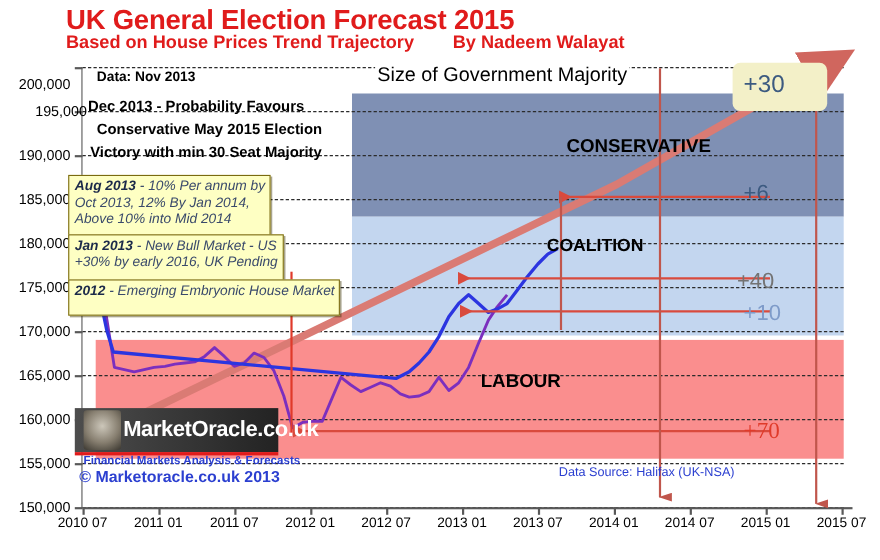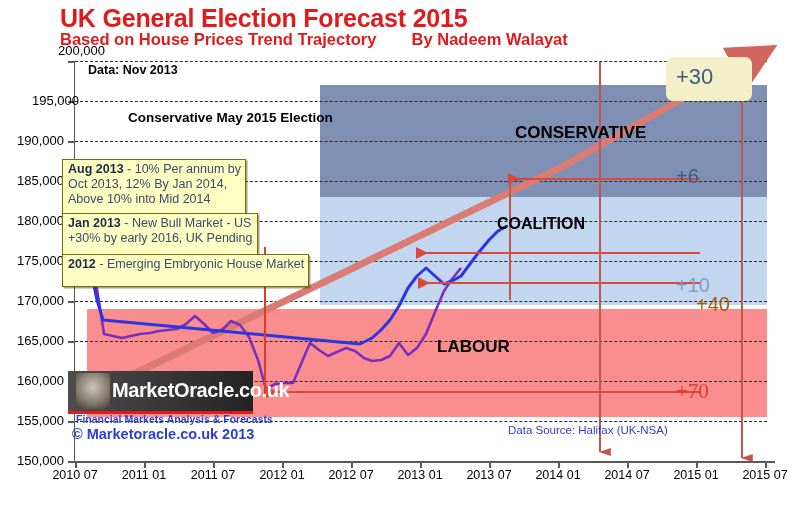--- a/index.html
+++ b/index.html
@@ -31,42 +31,42 @@
   
   .bandlab{position:absolute;font-weight:bold;color:#000;white-space:nowrap;}
   #lab-con{font-size:17px;left:487px;top:123px;margin-left:28px;}
   #lab-coa{font-size:16px;left:497px;top:215px;}
   #lab-lab{font-size:17px;left:437px;top:337px;}
 
   
   .plaintext{position:absolute;font-weight:bold;color:#000;white-space:nowrap;}
   #ann-data{left:88px;top:63px;font-size:12.5px;}
   #ann-d1{left:80px;top:89px;font-size:13.5px;}
-  #ann-d2{left:88px;top:110px;font-size:13.5px;margin-left:40px;}
+  #ann-d2{left:88px;top:110px;font-size:13.5px;}
   #ann-d3{left:82px;top:131px;font-size:13.5px;}
   #majority-title{left:341px;top:58px;font-size:18px;font-weight:normal;
                   background:#ffffff;padding:0 2px;}
 
   
   .ybox{position:absolute;background:#feffc3;border:1.3px solid #7a6a10;
         box-shadow:1.5px 1.5px 0 rgba(60,50,0,.45);
         font-size:12.5px;color:#3a4a6b;line-height:15px;padding:2px 4px 14px 5px;
-        white-space:nowrap;}
+        white-space:nowrap;font-style:italic;}
   .ybox b{color:#1c2a4a;}
   #ybox1{left:62px;top:159px;}
   #ybox2{left:62px;top:213px;}
   #ybox3{left:62px;top:254px;}
 
   
   .seat{position:absolute;font-weight:normal;white-space:nowrap;}
   #seat30{left:676px;top:64px;font-size:22px;color:#3c5a80;}
   #seat30bg{position:absolute;left:666px;top:57px;width:86px;height:44px;
             background:#f3f0c8;border-radius:7px;}
   #seat6{left:676px;top:165px;font-size:20px;color:#3c5a80;}
-  #seat40{left:696px;top:245px;font-size:20px;color:#a16207;margin-top:48px;}
+  #seat40{left:670px;top:245px;font-size:20px;color:#737373;}
   #seat10{left:676px;top:274px;font-size:20px;color:#7e9bc9;}
   #seat70{left:676px;top:379px;font-size:21px;color:#e03a2a;font-family:Liberation Serif, serif;}
 
   #datasource{position:absolute;left:508px;top:424px;font-size:11.5px;
               color:#2b3fd0;white-space:nowrap;}
 
   
   #logo{position:absolute;left:68px;top:371px;width:185px;height:40px;
         background:linear-gradient(90deg,#4d4d4d 0%,#3a3a3a 45%,#232323 100%);
         border-bottom:3px solid #e01b1b;}
@@ -110,21 +110,21 @@
         <div class="gridline" style="top: 320px;"></div>
         <div class="gridline" style="top: 360px;"></div>
         <div class="gridline" style="top: 400px;"></div>
       </div>
   </div>
 
   <div class="axisY"></div>
   <div class="axisX"></div>
   <div id="yticks">
       <div class="tickY" style="top: 61px;"></div>
-      <div class="ylab" style="top: 43px; left: 0px; margin-left: 41px;">200,000</div>
+      <div class="ylab" style="top: 69px; left: 0px;">200,000</div>
       <div class="tickY" style="top: 101px;"></div>
       <div class="ylab" style="top: 93px; left: 0px; margin-left: 15px;">195,000</div>
       <div class="tickY" style="top: 141px;"></div>
       <div class="ylab" style="top: 133px; left: 0px;">190,000</div>
       <div class="tickY" style="top: 181px;"></div>
       <div class="ylab" style="top: 173px; left: 0px;">185,000</div>
       <div class="tickY" style="top: 221px;"></div>
       <div class="ylab" style="top: 213px; left: 0px;">180,000</div>
       <div class="tickY" style="top: 261px;"></div>
       <div class="ylab" style="top: 253px; left: 0px;">175,000</div>
@@ -199,22 +199,25 @@
     <line x1="265" y1="247" x2="265" y2="396" stroke="#e03a2a" stroke-width="2"></line>
     <line x1="510" y1="179" x2="510" y2="300" stroke="#c0564c" stroke-width="2"></line>
     <line x1="600" y1="62" x2="600" y2="452" stroke="#c0564c" stroke-width="2" marker-end="url(#arrDn)"></line>
     <line x1="742" y1="62" x2="742" y2="458" stroke="#c0564c" stroke-width="2" marker-end="url(#arrDn)"></line>
   </svg>
 
   <div class="bandlab" id="lab-con">CONSERVATIVE</div>
   <div class="bandlab" id="lab-coa">COALITION</div>
   <div class="bandlab" id="lab-lab">LABOUR</div>
 
+  <div class="plaintext" id="majority-title">Size of Government Majority</div>
   <div class="plaintext" id="ann-data">Data: Nov 2013</div>
+  <div class="plaintext" id="ann-d1">Dec 2013 - Probability Favours</div>
   <div class="plaintext" id="ann-d2">Conservative May 2015 Election</div>
+  <div class="plaintext" id="ann-d3">Victory with min 30 Seat Majority</div>
 
   <div class="ybox" id="ybox1">
     <div><b>Aug 2013</b><span> - 10% Per annum by</span></div>
     <div>Oct 2013, 12% By Jan 2014,</div>
     <div>Above 10% into Mid 2014</div>
   </div>
   <div class="ybox" id="ybox2">
     <div><b>Jan 2013</b><span> - New Bull Market - US</span></div>
     <div>+30% by early 2016, UK Pending</div>
   </div>

